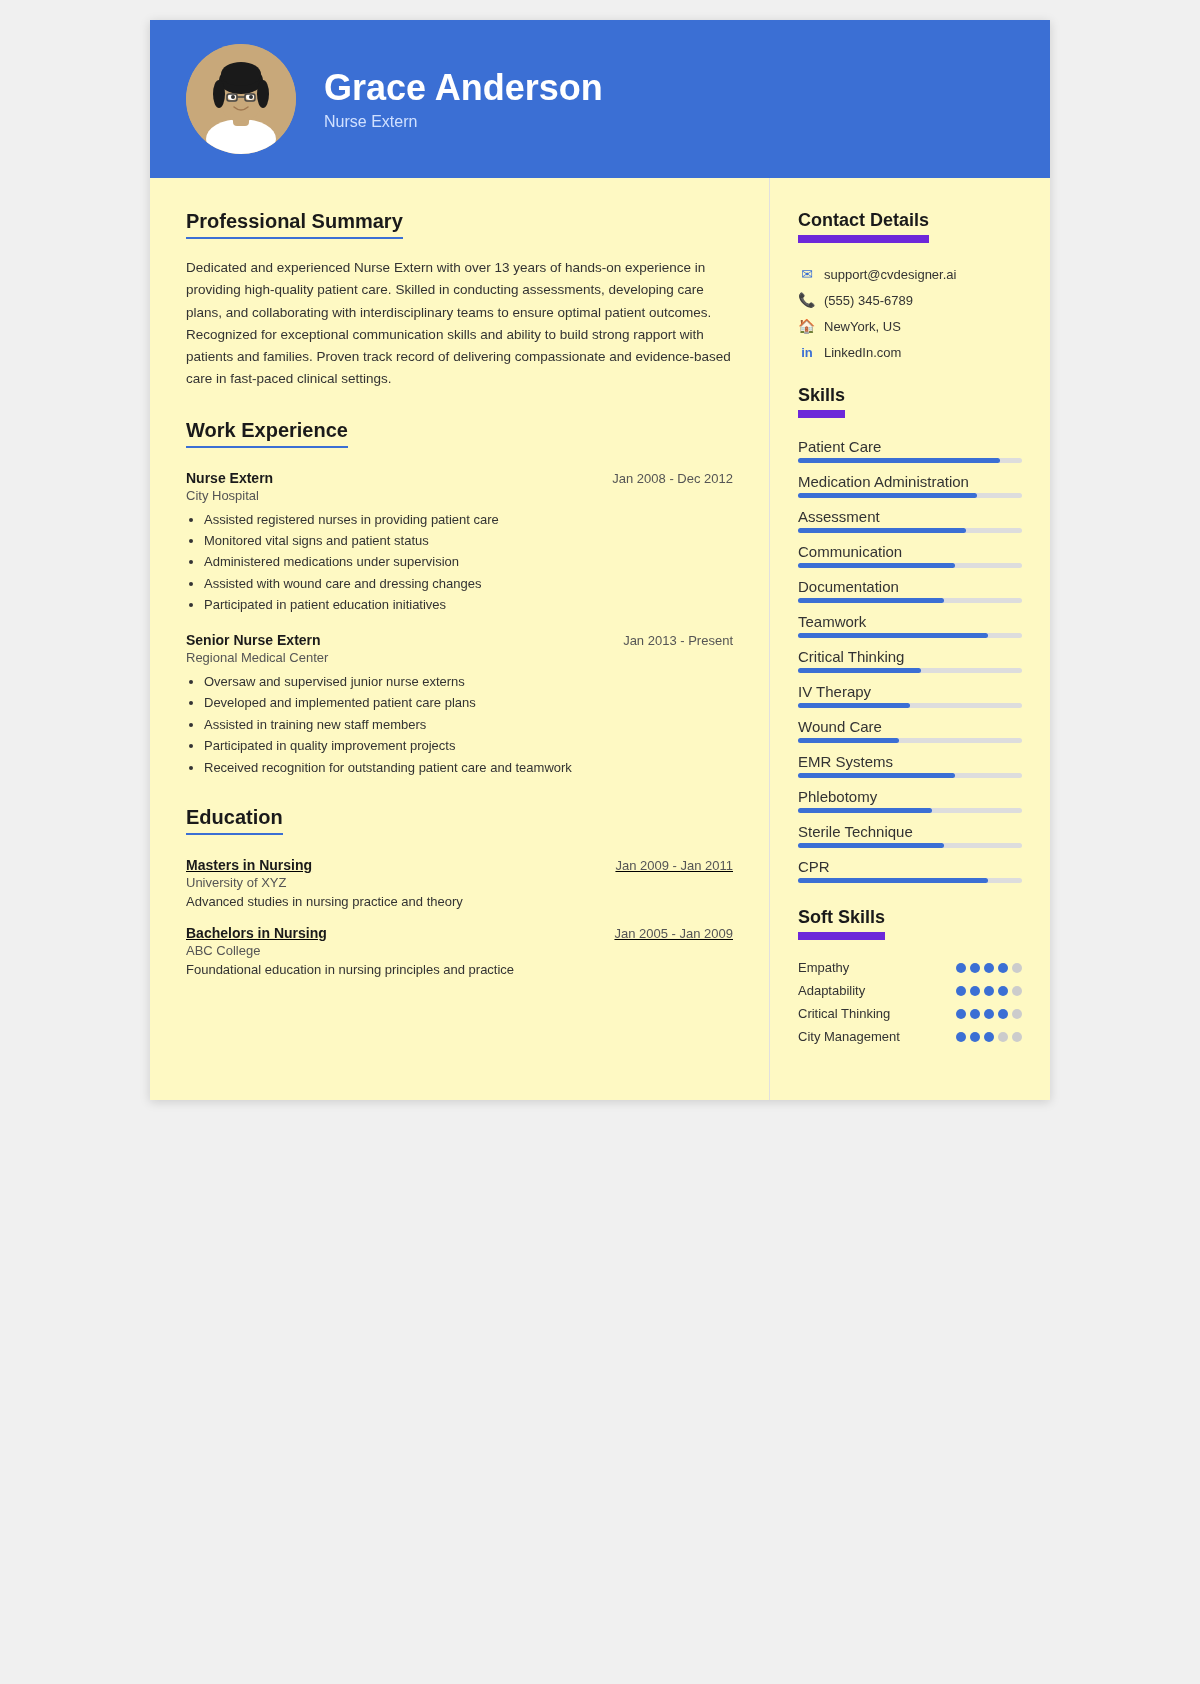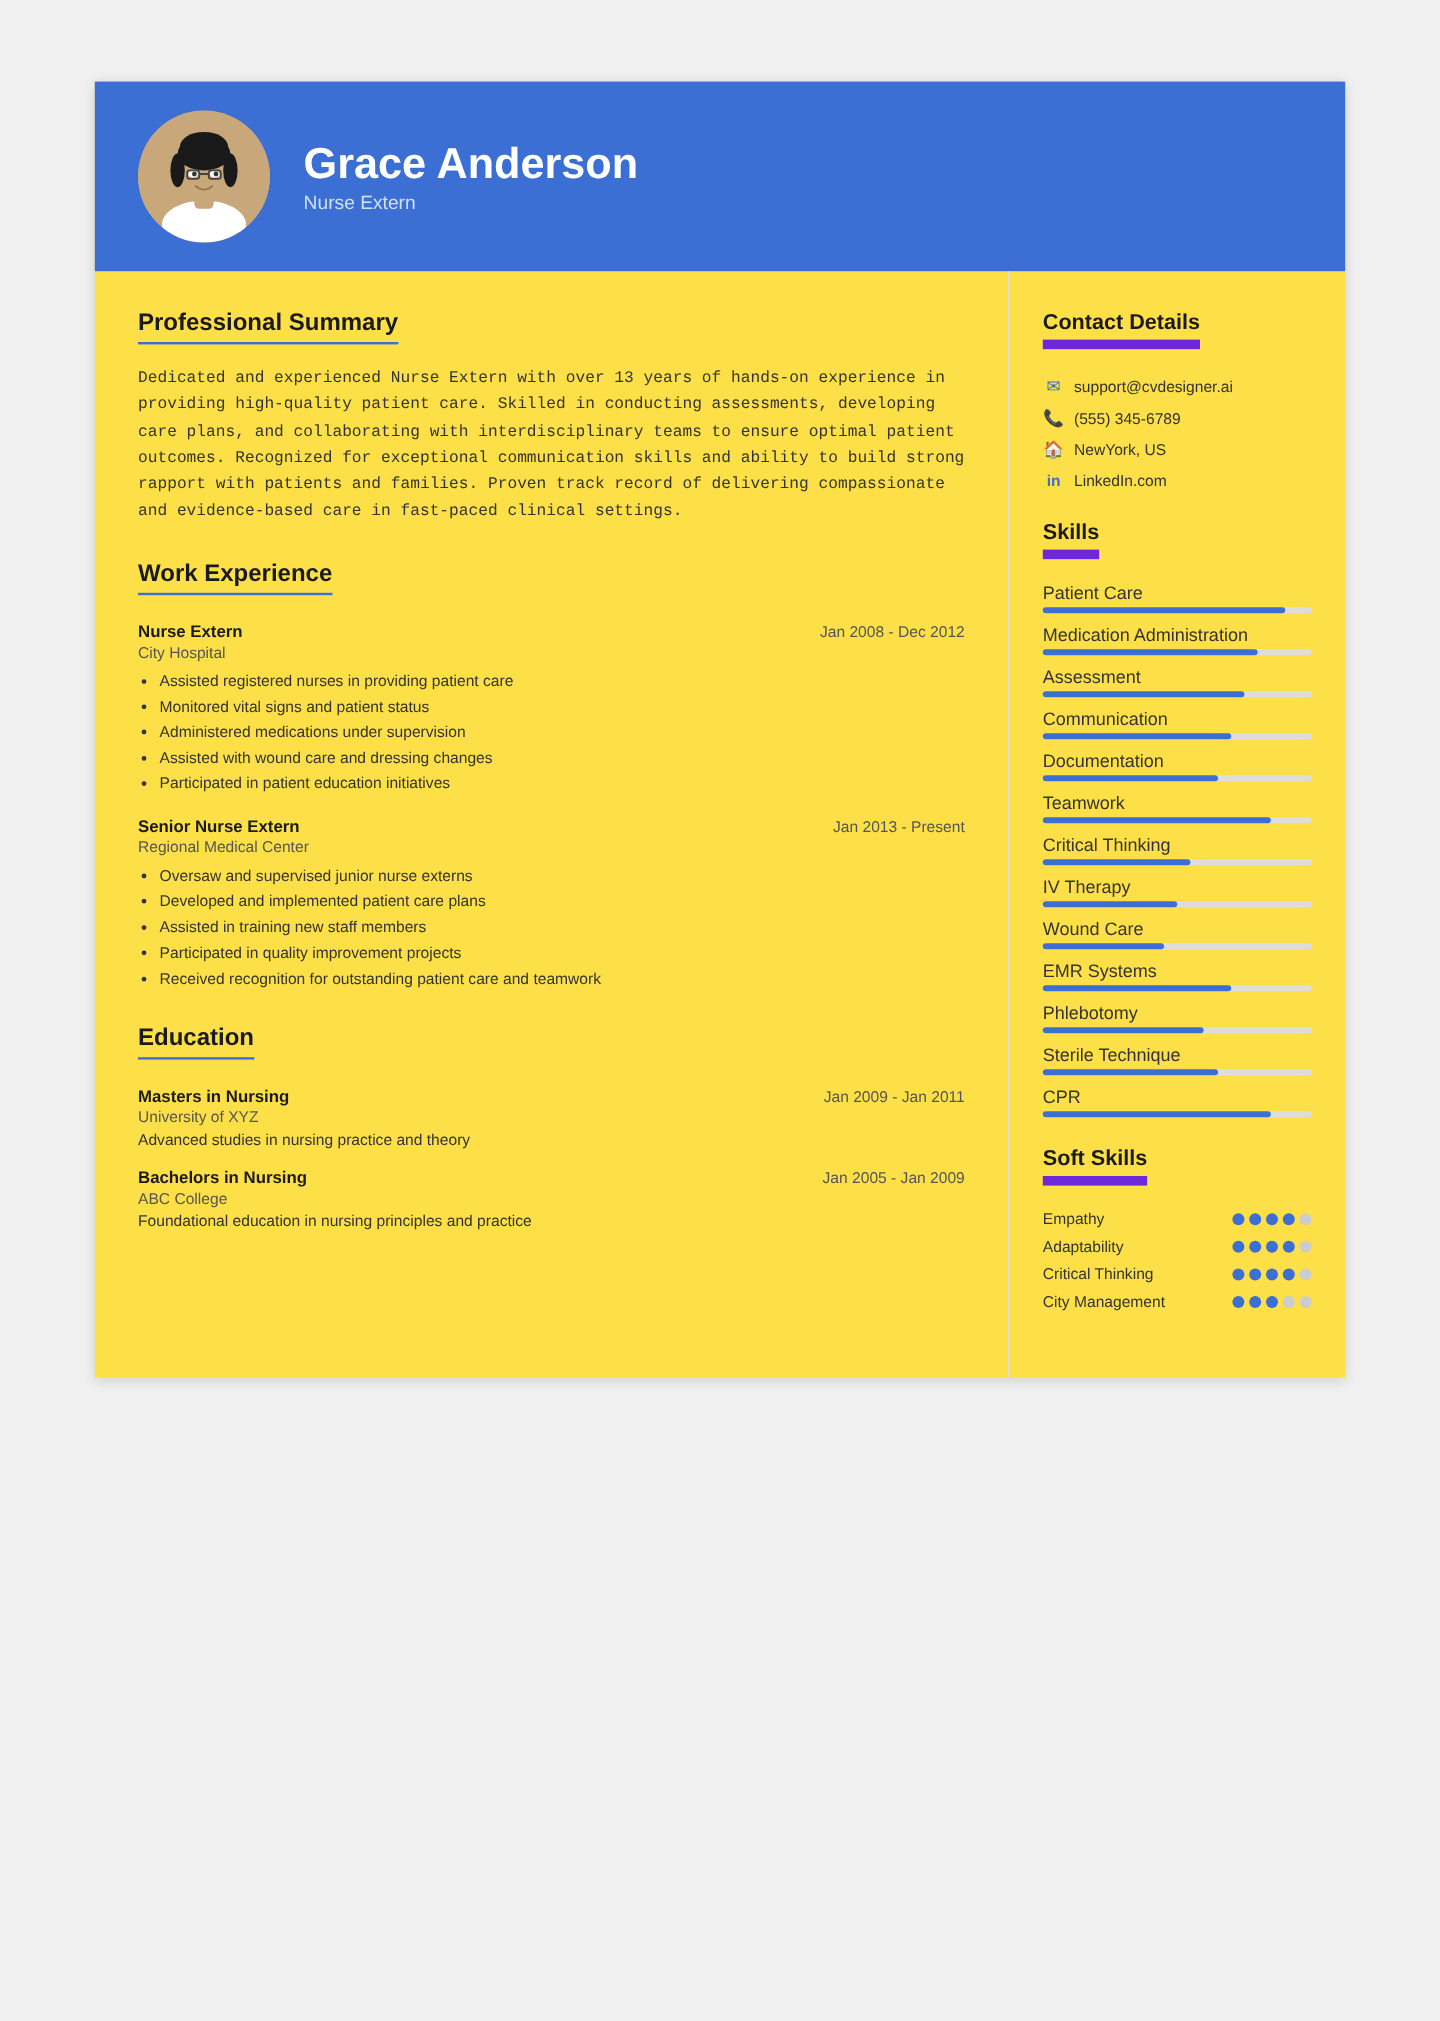--- a/index.html
+++ b/index.html
@@ -6,24 +6,23 @@
     body {
       font-family: Arial, sans-serif;
       background: #f0f0f0;
       display: flex;
       justify-content: center;
       align-items: flex-start;
       min-height: 100vh;
       padding: 20px;
     }
     .page {
-      width: 1042px;
-      background: #fde047;
+      width: 900px;
+      background: #fef9c3;
       box-shadow: 0 2px 10px rgba(0,0,0,0.15);
-      margin-top: 48px;
     }
     
     .header {
       background: #3b6fd4;
       display: flex;
       align-items: center;
       padding: 24px 36px;
       gap: 28px;
     }
     .avatar {
@@ -80,21 +79,20 @@
       border-bottom: 2px solid #3b6fd4;
       display: inline-block;
     }
     .section { margin-bottom: 28px; }
     
     .summary-text {
       font-size: 13.5px;
       line-height: 1.65;
       color: #333;
       margin-top: 12px;
-      font-family: Liberation Mono, monospace;
     }
     
     .job { margin-top: 16px; }
     .job-header {
       display: flex;
       justify-content: space-between;
       align-items: baseline;
     }
     .job-title {
       font-weight: bold;
@@ -120,20 +118,21 @@
       color: #333;
       line-height: 1.65;
       list-style: disc;
     }
     
     .edu { margin-top: 16px; }
     .edu-header {
       display: flex;
       justify-content: space-between;
       align-items: baseline;
+      text-decoration: underline;
     }
     .edu-degree {
       font-weight: bold;
       font-size: 14px;
       color: #1a1a1a;
     }
     .edu-date {
       font-size: 13px;
       color: #555;
       white-space: nowrap;

